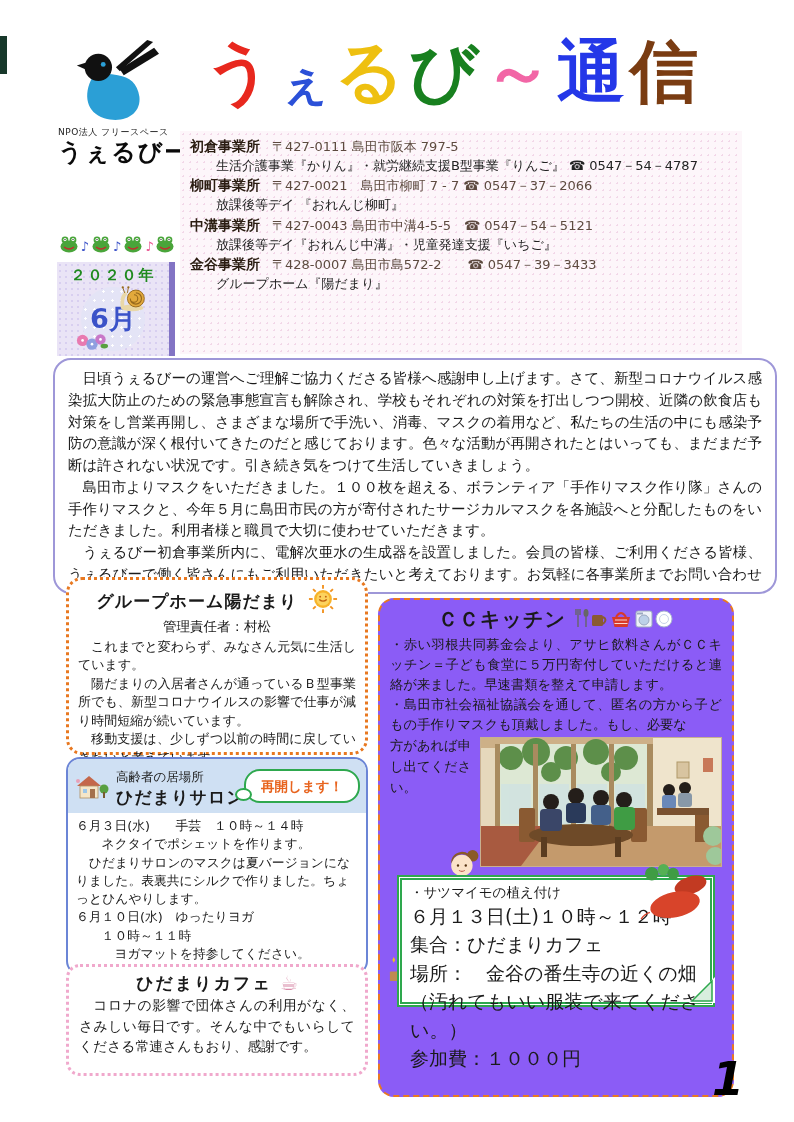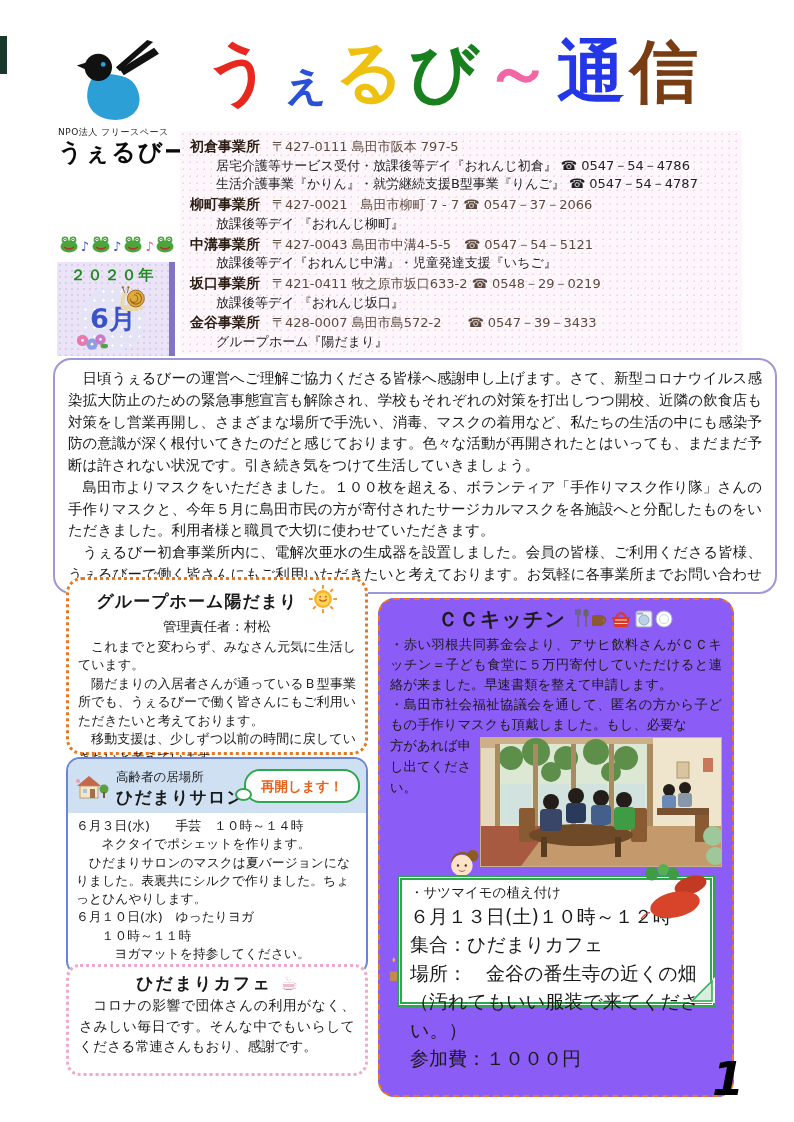--- a/index.html
+++ b/index.html
@@ -129,34 +129,29 @@
     <span class="mh-char" style="color: rgb(238, 192, 16);">る</span>
     <span class="mh-char" style="color: rgb(24, 128, 31);">び</span>
     <span class="mh-char" style="color: rgb(242, 102, 166);">～</span>
     <span class="mh-char" style="color: rgb(36, 55, 232);">通</span>
     <span class="mh-char" style="color: rgb(122, 60, 18);">信</span>
   </div>
 
   <div class="abs band">
     <div class="office">
       <div class="office-head"><span class="office-name">初倉事業所</span><span class="office-addr">〒427-0111 島田市阪本 797-5</span></div>
-      <div class="office-sub">居宅介護等サービス受付・放課後等デイ『おれんじ初倉』 ☎ 0547－54－4786</div>
       <div class="office-sub">生活介護事業『かりん』・就労継続支援B型事業『りんご』 ☎ 0547－54－4787</div>
     </div>
     <div class="office">
       <div class="office-head"><span class="office-name">柳町事業所</span><span class="office-addr">〒427-0021　島田市柳町 7 - 7 ☎ 0547－37－2066</span></div>
       <div class="office-sub">放課後等デイ 『おれんじ柳町』</div>
     </div>
     <div class="office">
       <div class="office-head"><span class="office-name">中溝事業所</span><span class="office-addr">〒427-0043 島田市中溝4-5-5　☎ 0547－54－5121</span></div>
       <div class="office-sub">放課後等デイ『おれんじ中溝』・児童発達支援『いちご』</div>
-    </div>
-    <div class="office">
-      <div class="office-head"><span class="office-name">坂口事業所</span><span class="office-addr">〒421-0411 牧之原市坂口633-2 ☎ 0548－29－0219</span></div>
-      <div class="office-sub">放課後等デイ 『おれんじ坂口』</div>
     </div>
     <div class="office">
       <div class="office-head"><span class="office-name">金谷事業所</span><span class="office-addr">〒428-0007 島田市島572-2　　☎ 0547－39－3433</span></div>
       <div class="office-sub">グループホーム『陽だまり』</div>
     </div>
   </div>
 
   <div class="abs frog-row">
     <span><svg width="20" height="17" viewBox="0 0 20 17">
           <circle cx="6" cy="4" r="3.4" fill="#49a53a"></circle>
@@ -257,21 +252,21 @@
             <circle cx="16" cy="16" r="9.5" fill="#f7b32a"></circle>
             <circle cx="16" cy="16" r="7" fill="#fcd35e"></circle>
             <path d="M12,16.5 Q16,20 20,16.5" stroke="#c06010" fill="none" stroke-width="1.5"></path>
             <circle cx="13" cy="13.5" r="1" fill="#c06010"></circle>
             <circle cx="19" cy="13.5" r="1" fill="#c06010"></circle>
           </svg>
       </span>
     </div>
     <div class="gh-manager">管理責任者：村松</div>
     <div class="gh-p">　これまでと変わらず、みなさん元気に生活しています。</div>
-    <div class="gh-p">　陽だまりの入居者さんが通っているＢ型事業所でも、うぇるびーで働く皆さんにもご利用いただきたいと考えております。</div>
+    <div class="gh-p">　陽だまりの入居者さんが通っているＢ型事業所でも、新型コロナウイルスの影響で仕事が減り時間短縮が続いています。</div>
     <div class="gh-p">　移動支援は、少しずつ以前の時間に戻していきたいと考えています。</div>
   </div>
 
   <div class="abs salon-box">
     <div class="salon-head">
       <span class="house">
         <svg width="36" height="28" viewBox="0 0 36 28">
             <polygon points="3,13 15,3 27,13" fill="#c4674a"></polygon>
             <rect x="6" y="13" width="18" height="12" fill="#f5e6c8" stroke="#b09060" stroke-width="0.8"></rect>
             <rect x="9" y="16" width="4" height="4" fill="#9ec7e8"></rect>

